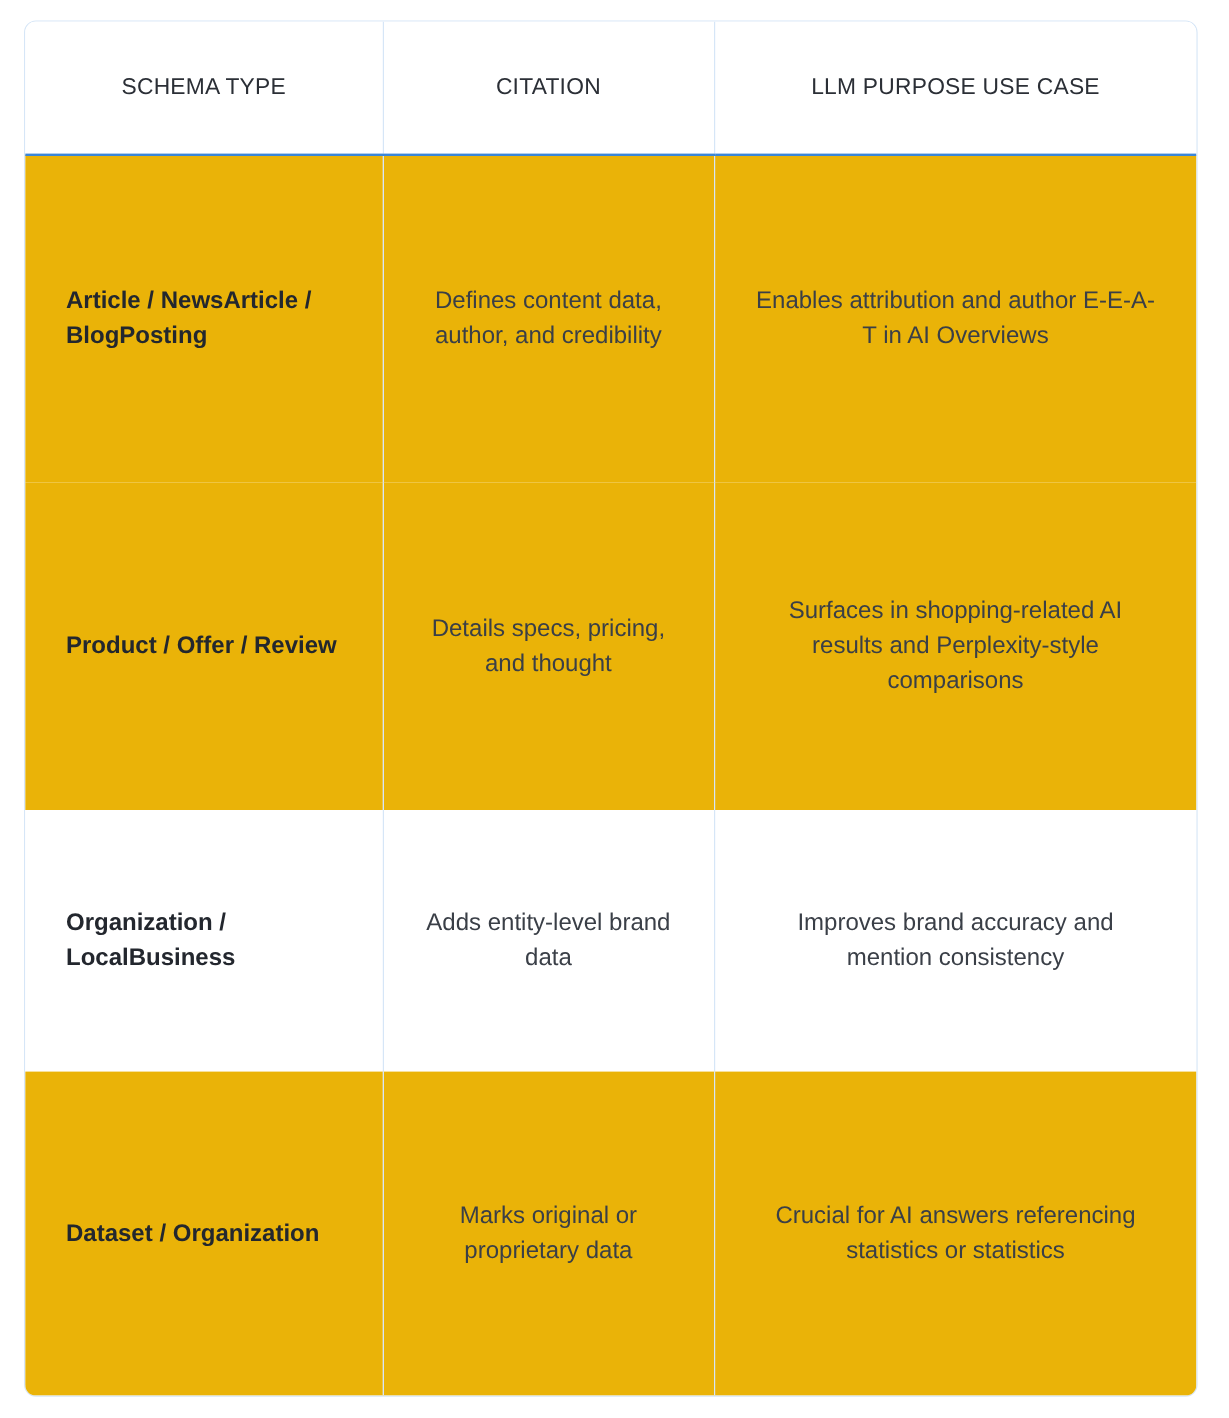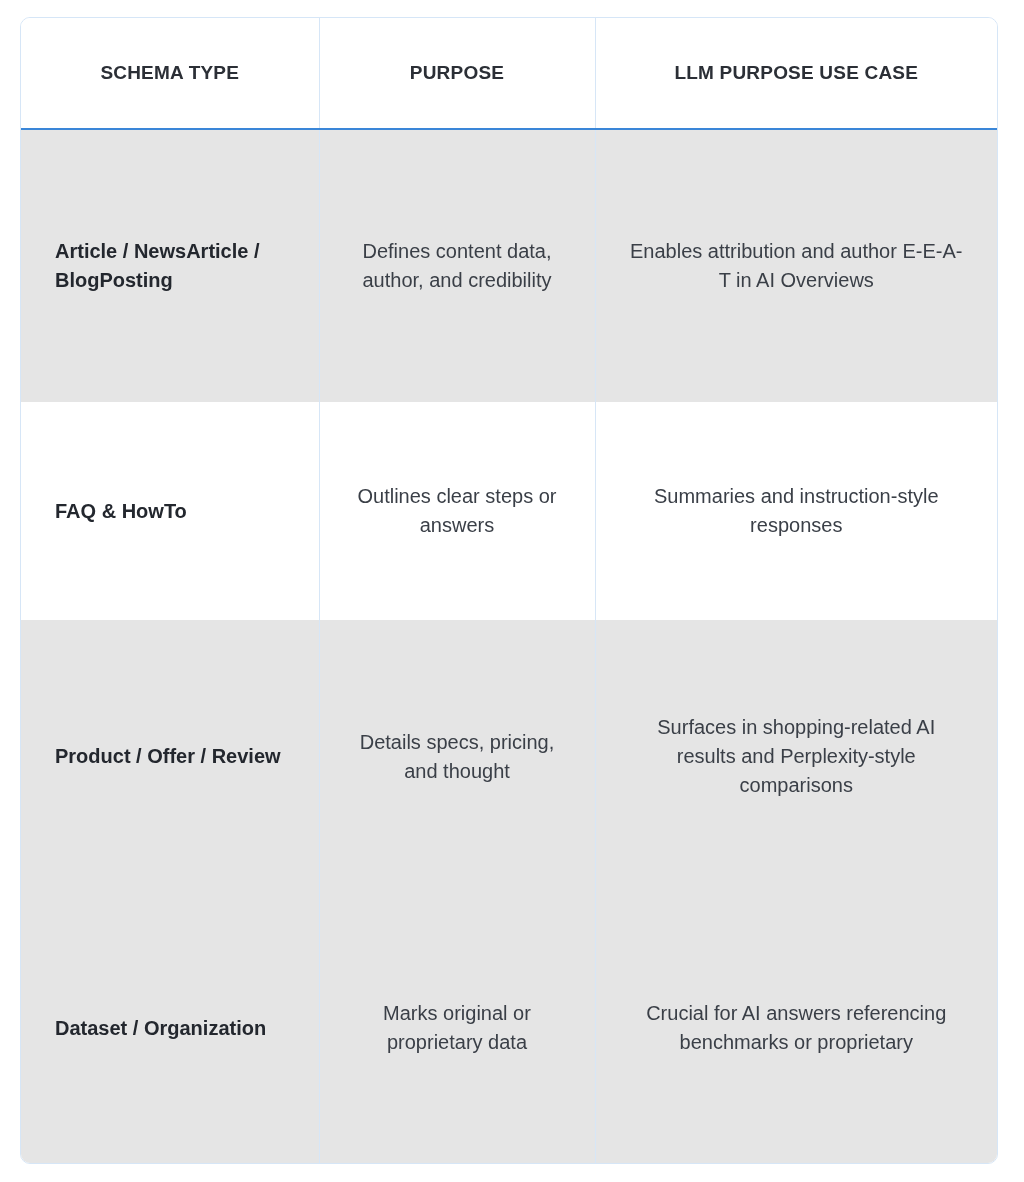--- a/index.html
+++ b/index.html
@@ -5,66 +5,66 @@
   html, body { margin: 0; padding: 0; background: #ffffff; }
   body { width: 1024px; height: 1182px; position: relative; font-family: "Liberation Sans", "DejaVu Sans", sans-serif; }
   .table-wrap {
     position: absolute; left: 20px; top: 17px; width: 978px; height: 1147px;
     border: 1.5px solid #d6e6f7; border-radius: 10px; overflow: hidden; box-sizing: border-box;
     background: #fff;
   }
   table { border-collapse: collapse; width: 100%; height: 100%; table-layout: fixed; }
   col.c1 { width: 298px; } col.c2 { width: 276px; } col.c3 { width: auto; }
   th {
-    height: 108px; font-size: 19px; font-weight: bold; color: #2b2f36; letter-spacing: 0.2px;
+    height: 108px; font-size: 19px; font-weight: normal; color: #2b2f36; letter-spacing: 0.2px;
     text-align: center; vertical-align: middle; background: #ffffff;
     border-bottom: 2px solid #3a86d8; border-right: 1.5px solid #d6e6f7;
   }
   th:last-child, td:last-child { border-right: none; }
   td {
     font-size: 20px; line-height: 29px; color: #3a3f47; text-align: center; vertical-align: middle;
     border-right: 1.5px solid #d6e6f7; padding: 0 34px;
   }
   td.type { text-align: left; font-weight: bold; color: #23272e; padding-left: 34px; padding-right: 20px; }
-  tr.alt td { background: #e5e5e5; }
+  tr.alt td { background: #eab308; }
   tr.plain td { background: #ffffff; }
 </style>
 </head>
 <body>
 
 <div class="table-wrap">
   <table>
     <colgroup>
         <col class="c1">
         <col class="c2">
         <col class="c3">
       </colgroup>
     <thead>
       <tr>
         <th>SCHEMA TYPE</th>
-        <th>PURPOSE</th>
+        <th>CITATION</th>
         <th>LLM PURPOSE USE CASE</th>
       </tr>
     </thead>
     <tbody>
       <tr class="alt" style="height:158px">
         <td class="type">Article / NewsArticle / BlogPosting</td>
         <td>Defines content data, author, and credibility</td>
         <td>Enables attribution and author E-E-A-T in AI Overviews</td>
       </tr>
-      <tr class="plain" style="height:126px">
-        <td class="type">FAQ &amp; HowTo</td>
-        <td>Outlines clear steps or answers</td>
-        <td>Summaries and instruction-style responses</td>
-      </tr>
       <tr class="alt" style="height:158px">
         <td class="type">Product / Offer / Review</td>
         <td>Details specs, pricing, and thought</td>
         <td>Surfaces in shopping-related AI results and Perplexity-style comparisons</td>
       </tr>
+      <tr class="plain" style="height:126px">
+        <td class="type">Organization / LocalBusiness</td>
+        <td>Adds entity-level brand data</td>
+        <td>Improves brand accuracy and mention consistency</td>
+      </tr>
       <tr class="alt" style="height:156px">
         <td class="type">Dataset / Organization</td>
         <td>Marks original or proprietary data</td>
-        <td>Crucial for AI answers referencing benchmarks or proprietary</td>
+        <td>Crucial for AI answers referencing statistics or statistics</td>
       </tr>
     </tbody>
   </table>
 </div>
 
 </body></html>

